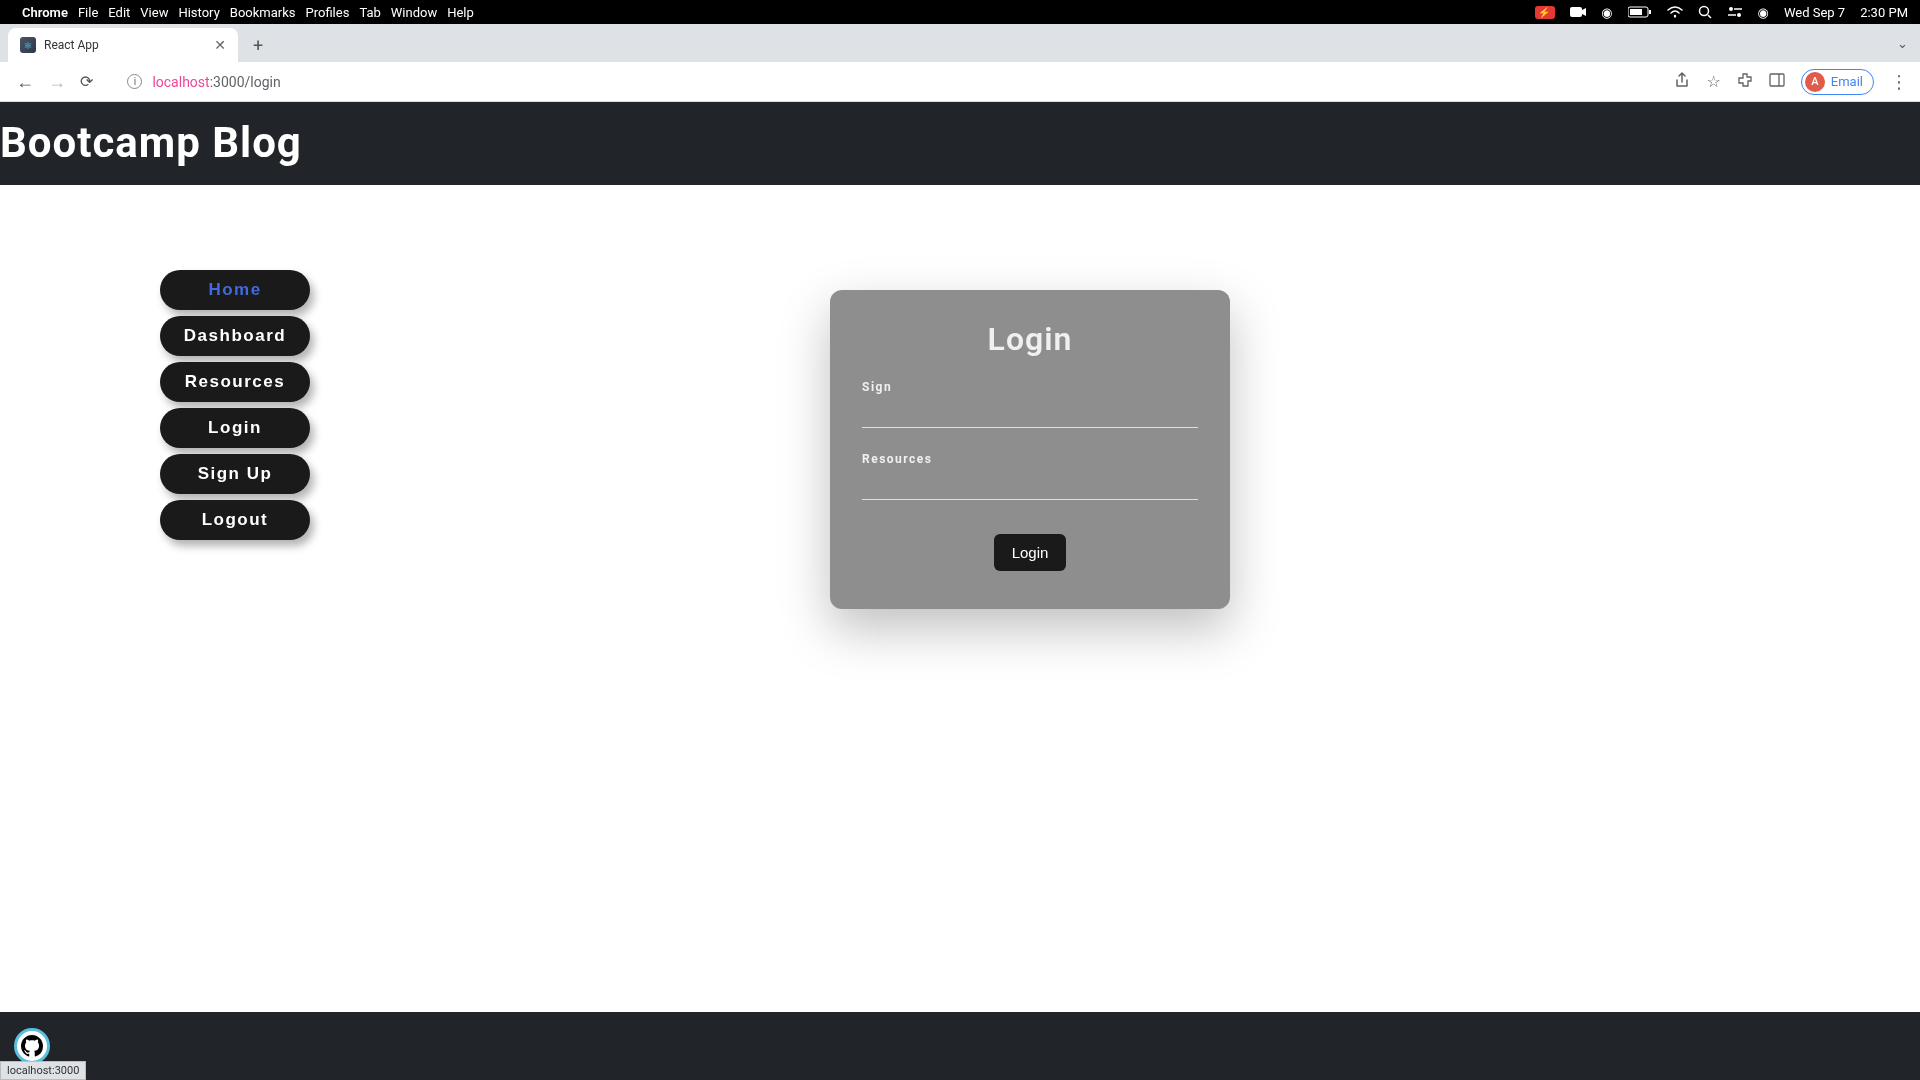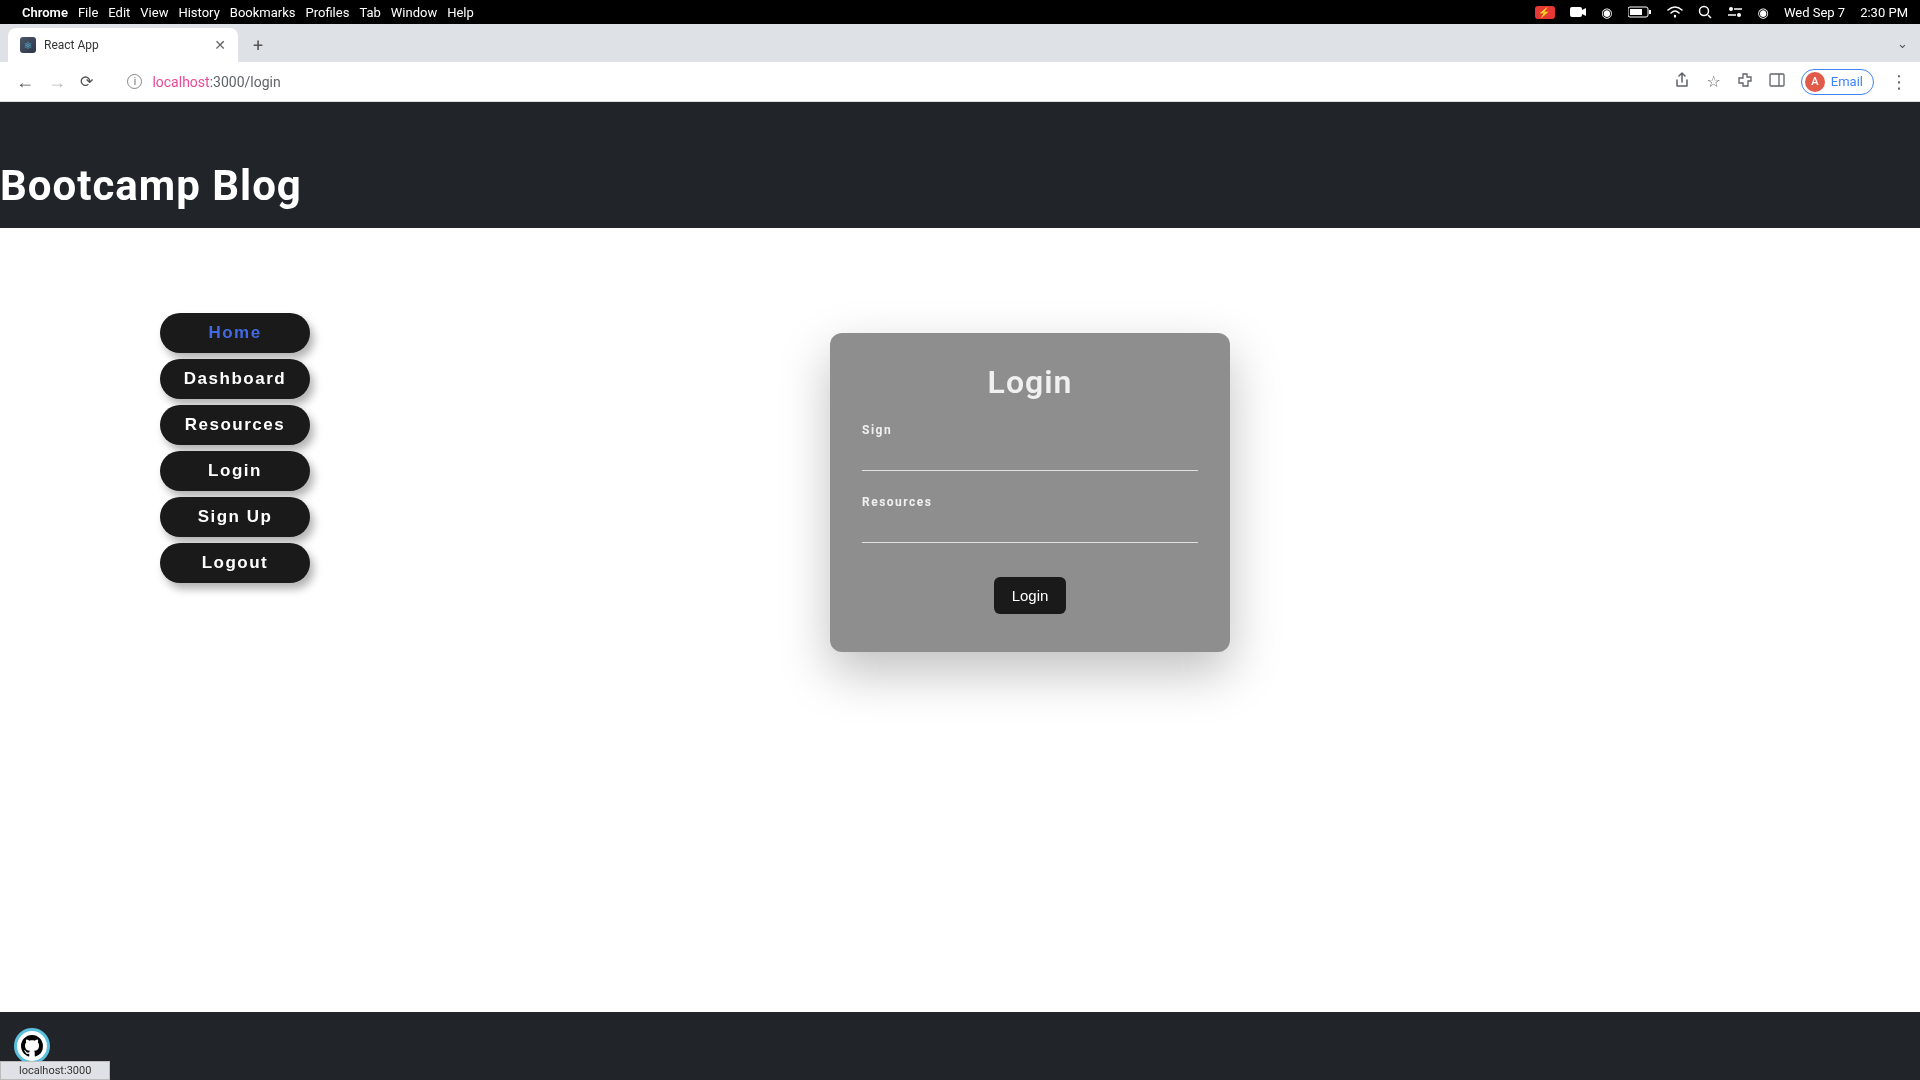--- a/index.html
+++ b/index.html
@@ -254,21 +254,20 @@
       background: #212529;
       color: white;
       padding: 16px 0 18px 0;
     }
 
     .app-header h1 {
       font-size: 42px;
       font-weight: 700;
       letter-spacing: 1px;
       padding-left: 0;
-      margin-top: 43px;
     }
 
     .app-body {
       flex: 1;
       display: flex;
       position: relative;
       padding-top: 85px;
     }
 
     
@@ -380,21 +379,21 @@
       color: #000;
     }
 
     .footer-status {
       position: absolute;
       left: 0;
       bottom: 0;
       background: #dee1e6;
       color: #333;
       font-size: 11px;
-      padding: 2px 18px;
+      padding: 2px 6px;
       border: 1px solid #bbb;
     }
   </style>
 </head>
 <body>
 
 <div class="macos-menubar">
   <div class="menubar-left">
     <span class="apple-logo"></span>
     <span class="app-name">Chrome</span>

